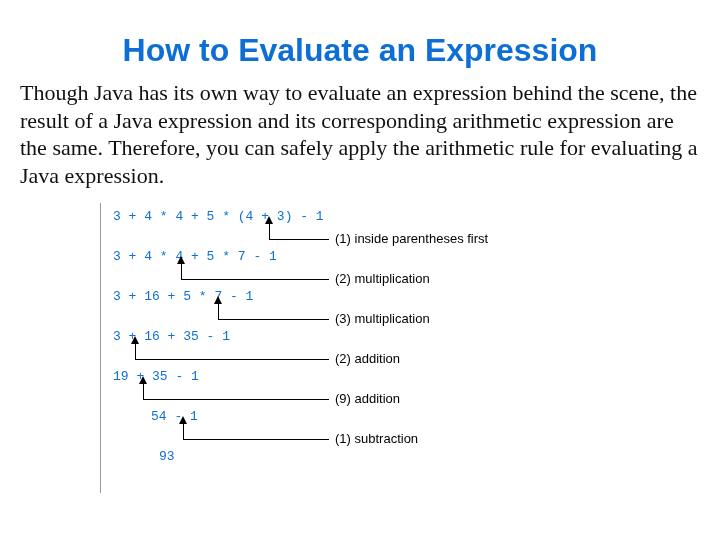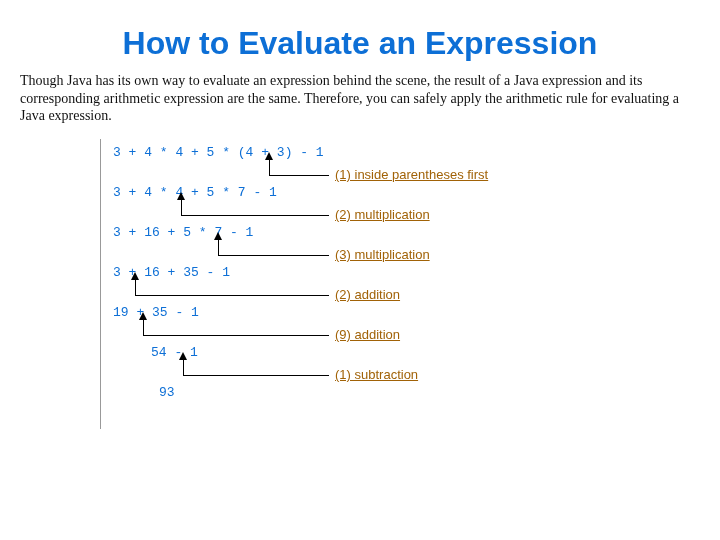--- a/index.html
+++ b/index.html
@@ -5,33 +5,33 @@
   html, body {
     margin: 0;
     padding: 0;
     width: 720px;
     height: 540px;
     background: #fff;
     font-family: "Times New Roman", Times, serif;
     color: #111;
   }
   .slide {
-    padding: 21px 20px 0 20px;
+    padding: 28px 20px 0 20px;
     box-sizing: border-box;
   }
   .title {
     color: #0d6fd6;
     font-family: Arial, Helvetica, sans-serif;
     font-weight: 700;
     font-size: 32px;
     text-align: center;
     margin: 4px 0 10px 0;
   }
   .body-text {
-    font-size: 14px;
+    font-size: 22px;
     line-height: 1.25;
     margin: 0 0 14px 0;
   }
   .diagram-wrap {
     position: relative;
     width: 500px;
     height: 290px;
     margin-left: 80px;
     border-left: 1px solid #999;
     font-family: Arial, Helvetica, sans-serif;
@@ -39,23 +39,22 @@
   .expr {
     position: absolute;
     font-family: "Courier New", monospace;
     font-size: 13px;
     color: #0d6fd6;
     white-space: pre;
   }
   .note {
     position: absolute;
     font-size: 13px;
-    color: #a16207;
+    color: #000000;
     white-space: nowrap;
-    text-decoration: underline;
   }
   
   .arrow {
     position: absolute;
     width: 1px;
     background: #000;
   }
   .arrow::before { 
     content: "";
     position: absolute;

